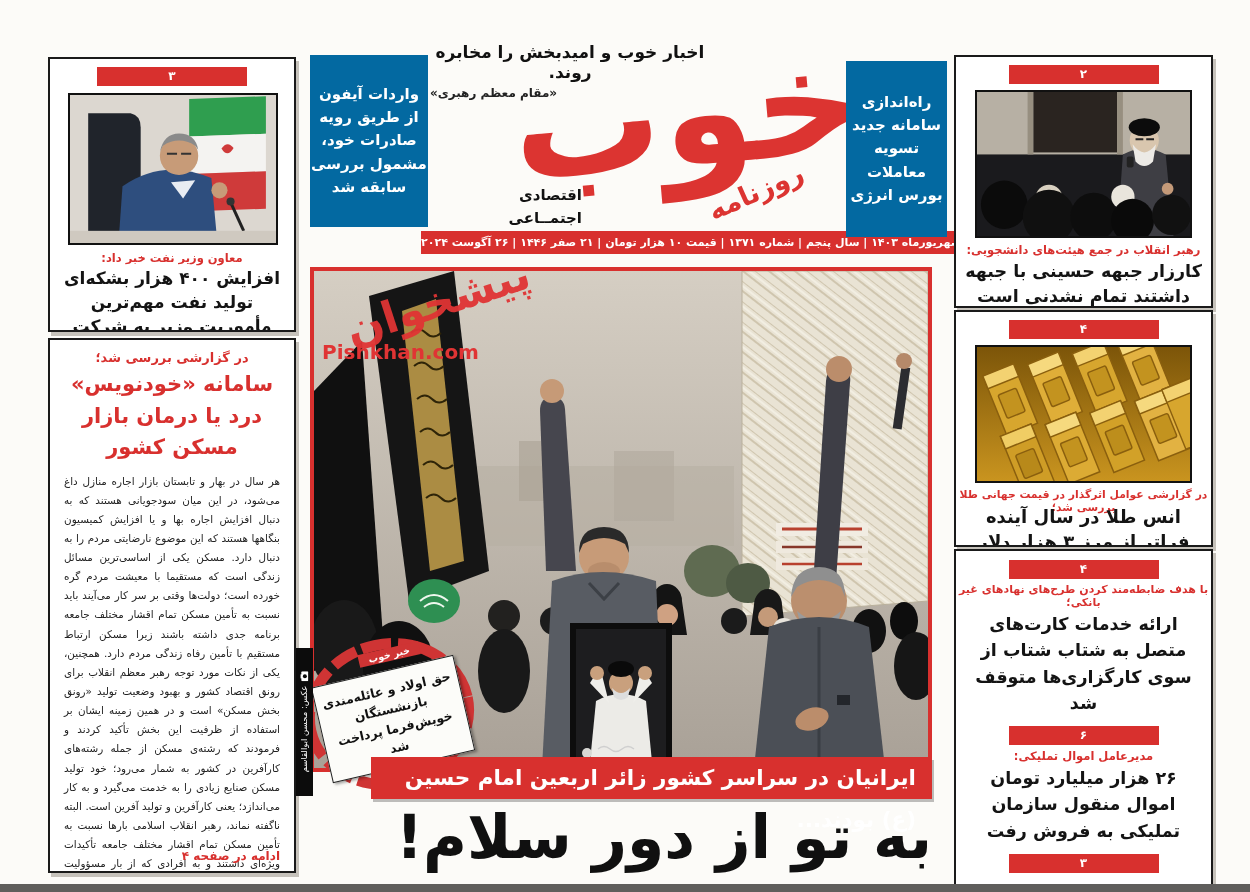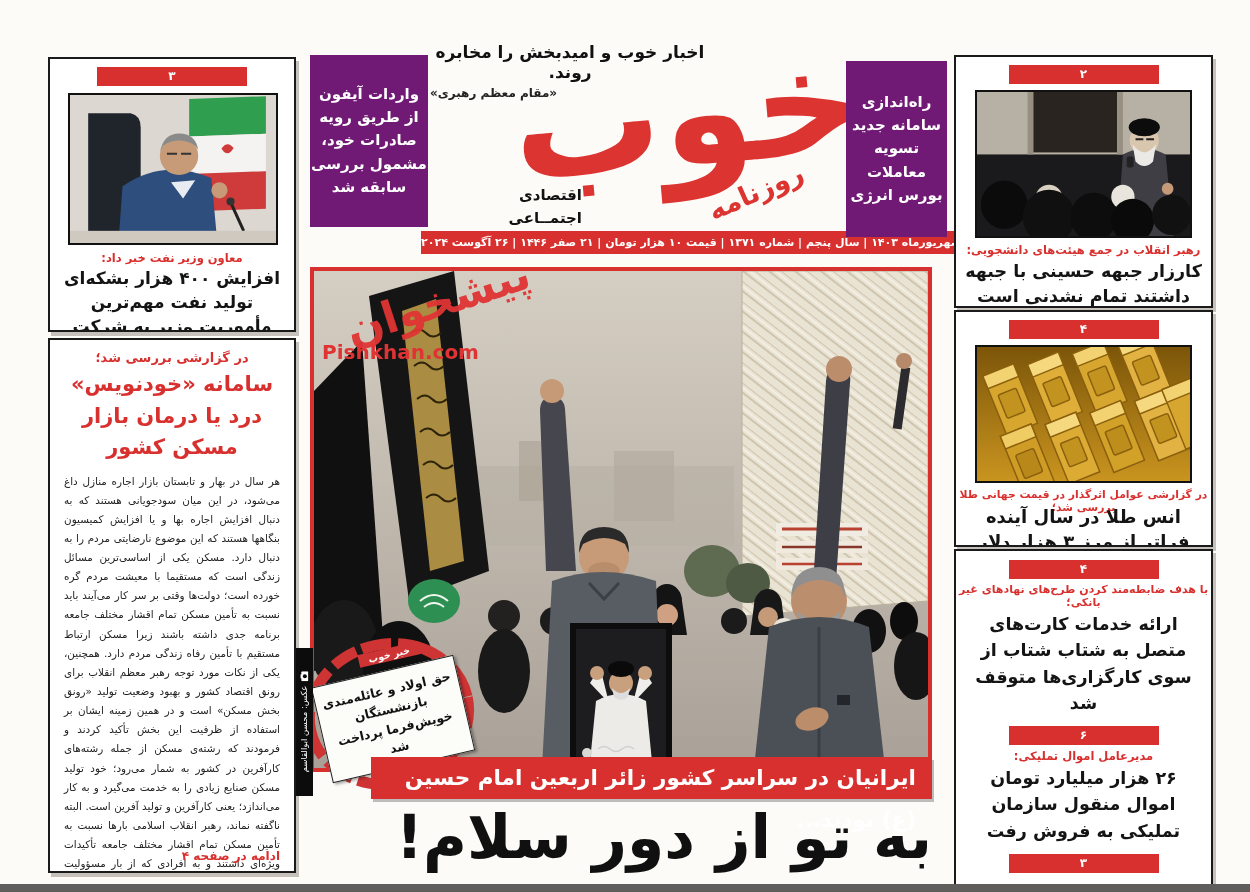--- a/index.html
+++ b/index.html
@@ -6,21 +6,21 @@
   #page{position:relative;width:1250px;height:892px;margin:0 auto;background:#fcfbf8;
         overflow:hidden;font-family:"DejaVu Sans",sans-serif;direction:rtl;}
   .abs{position:absolute;}
   .card{position:absolute;background:#fff;border:2px solid #1a1a1a;box-shadow:3px 4px 0 #c6c2bb;box-sizing:border-box;overflow:hidden;}
   .badge{display:block;margin:0 auto;width:150px;height:19px;background:#d8302e;color:#fff;
          font-size:12px;font-weight:bold;text-align:center;line-height:19px;}
   .kicker{color:#d8302e;font-weight:bold;text-align:center;}
   .headline{color:#141414;font-weight:bold;text-align:center;}
   .photo-frame{border:2px solid #111;box-sizing:border-box;overflow:hidden;background:#999;}
   .photo-frame svg{display:block;width:100%;height:100%;}
-  .promo{position:absolute;background:#701a75;color:#fff;font-weight:bold;text-align:center;
+  .promo{position:absolute;background:#0369a1;color:#fff;font-weight:bold;text-align:center;
          display:flex;align-items:center;justify-content:center;box-sizing:border-box;padding:8px 0;line-height:1.55;}
   .redbar{background:#d8302e;color:#fff;}
 </style>
 </head>
 <body>
 
 <div id="page">
 
   <div class="abs" style="left:430px;top:42px;width:280px;text-align:center;">
     <div style="font-size:17px;font-weight:bold;color:#111;">اخبار خوب و امیدبخش را مخابره روند.</div>

